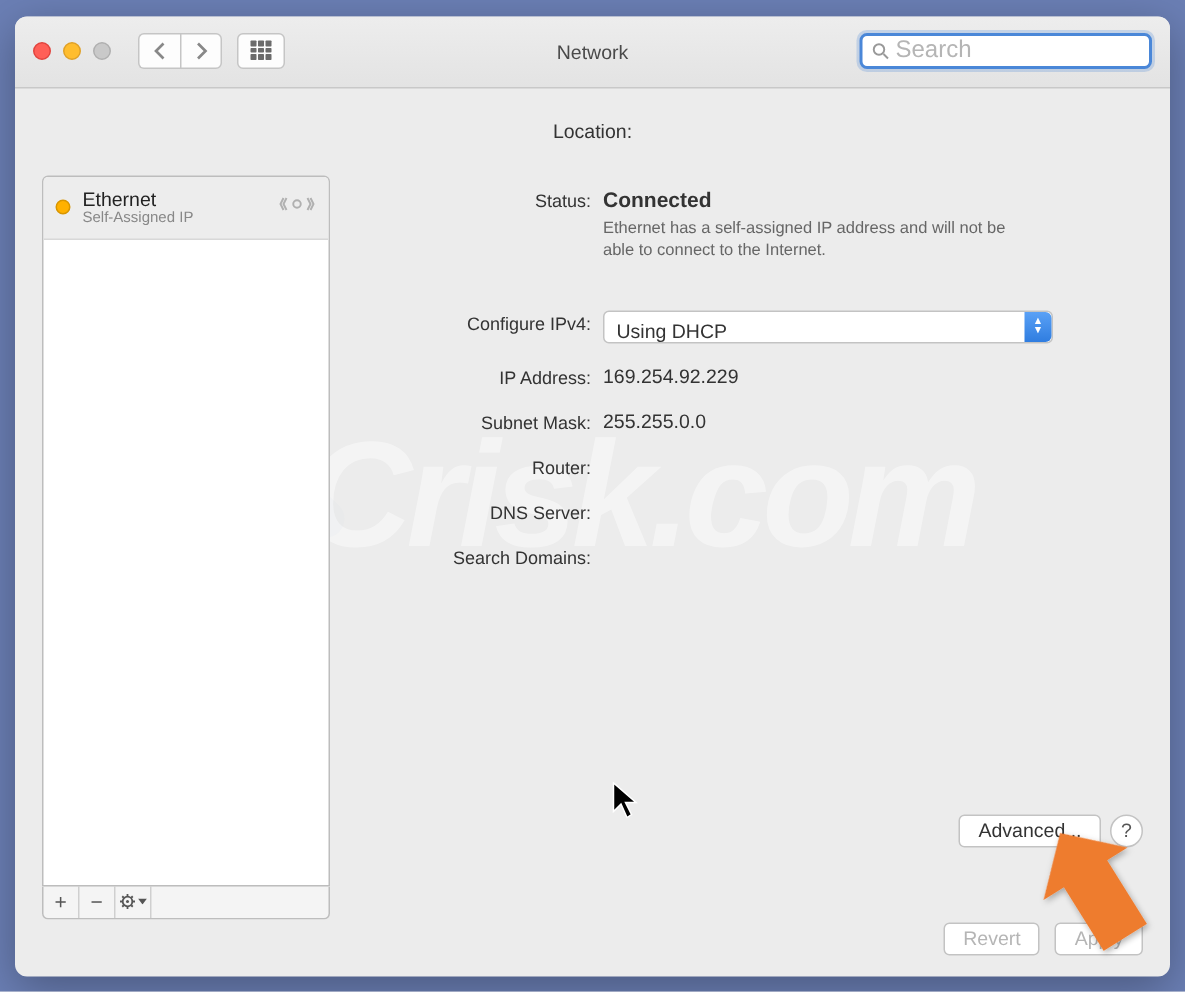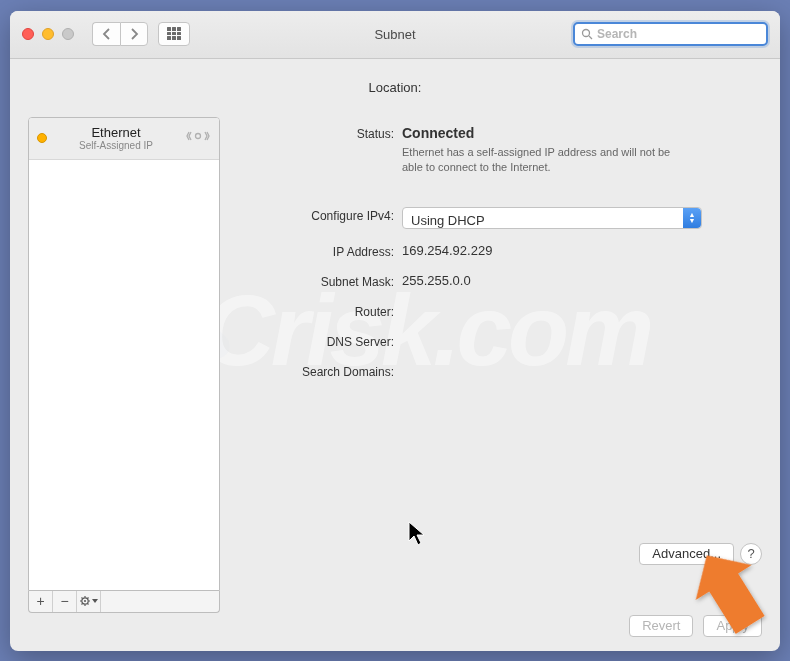--- a/index.html
+++ b/index.html
@@ -14,31 +14,31 @@
 .nav-buttons { margin-left: 18px; display: flex; }
 .nav-btn { width: 28px; height: 24px; background: #fdfdfd; border: 1px solid #c5c5c5; display: flex; align-items: center; justify-content: center; color: #888; font-size: 15px; }
 .nav-btn:first-child { border-radius: 4px 0 0 4px; border-right: none; }
 .nav-btn:last-child { border-radius: 0 4px 4px 0; }
 .grid-btn { margin-left: 10px; width: 32px; height: 24px; background: #fdfdfd; border: 1px solid #c5c5c5; border-radius: 4px; display: flex; align-items: center; justify-content: center; }
 .grid-icon { width: 14px; height: 14px; display: grid; grid-template-columns: repeat(3,1fr); grid-template-rows: repeat(3,1fr); gap: 1px; }
 .grid-icon span { background: #6b6b6b; border-radius: 0.5px; }
 .title { position: absolute; left: 50%; transform: translateX(-50%); font-size: 13px; color: #4a4a4a; }
 .search-wrap { margin-left: auto; width: 195px; height: 24px; background: #fff; border: 2px solid #4a87d8; border-radius: 5px; display: flex; align-items: center; padding: 0 6px; box-shadow: 0 0 0 2px rgba(74,135,216,0.25); }
 .search-wrap .mag { color: #888; margin-right: 4px; display:flex; }
-.search-wrap input { border: none; outline: none; font-size: 12px; width: 100%; background: transparent; color: #000000; font-weight: bold; }
+.search-wrap input { border: none; outline: none; font-size: 16px; width: 100%; background: transparent; color: #000000; }
 .search-wrap input::placeholder { color: #b5b5b5; }
 
 .location-row { height: 58px; display: flex; align-items: center; justify-content: center; gap: 8px; }
 .location-row label { font-size: 13px; color: #333; }
 .select { height: 22px; background: #fff; border: 1px solid #c3c3c3; border-radius: 4px; display: flex; align-items: center; position: relative; font-size: 13px; padding: 0 24px 0 8px; color: #333; }
 .select-arrows { position: absolute; right: 0; top: 0; height: 100%; width: 18px; background: linear-gradient(#5aa1f6,#2f7de0); border-radius: 0 4px 4px 0; display: flex; flex-direction: column; align-items: center; justify-content: center; color: #fff; font-size: 7px; line-height: 6px; }
 .location-row .select { width: 300px; }
 
 .body { display: flex; padding: 0 18px 14px 18px; gap: 14px; height: 510px; }
-.sidebar { width: 192px; display: flex; flex-direction: column; text-align: center; }
+.sidebar { width: 192px; display: flex; flex-direction: column; }
 .net-list { flex: 1; background: #fff; border: 1px solid #bdbdbd; border-radius: 4px 4px 0 0; overflow: hidden; position: relative; }
 .net-item { height: 42px; display: flex; align-items: center; padding: 0 8px; gap: 8px; background: #ededed; border-bottom: 1px solid #d8d8d8; }
 .status-dot { width: 10px; height: 10px; border-radius: 50%; background: #ffb100; border: 0.5px solid #d89600; }
 .net-info { flex: 1; }
 .net-name { font-size: 13px; color: #222; }
 .net-sub { font-size: 10px; color: #888; }
 .eth-icon { color: #b0b0b0; }
 .sidebar-footer { height: 22px; background: #f4f4f4; border: 1px solid #bdbdbd; border-top: none; border-radius: 0 0 4px 4px; display: flex; }
 .sf-btn { width: 24px; height: 100%; border-right: 1px solid #cfcfcf; display: flex; align-items: center; justify-content: center; font-size: 14px; color: #555; }
 .sf-gear { display:flex; gap:1px; align-items:center; }
@@ -107,21 +107,21 @@
           <span></span>
           <span></span>
           <span></span>
           <span></span>
           <span></span>
           <span></span>
           <span></span>
           <span></span>
       </div>
     </div>
-    <div class="title">Subnet</div>
+    <div class="title">Network</div>
     <div class="search-wrap">
       <span class="mag">
         <svg width="12" height="12" viewBox="0 0 12 12">
             <circle cx="5" cy="5" r="3.5" fill="none" stroke="#999" stroke-width="1.3"></circle>
             <line x1="8" y1="8" x2="11" y2="11" stroke="#999" stroke-width="1.3"></line>
           </svg>
       </span>
       <input type="text" placeholder="Search" style="">
     </div>
   </div>

